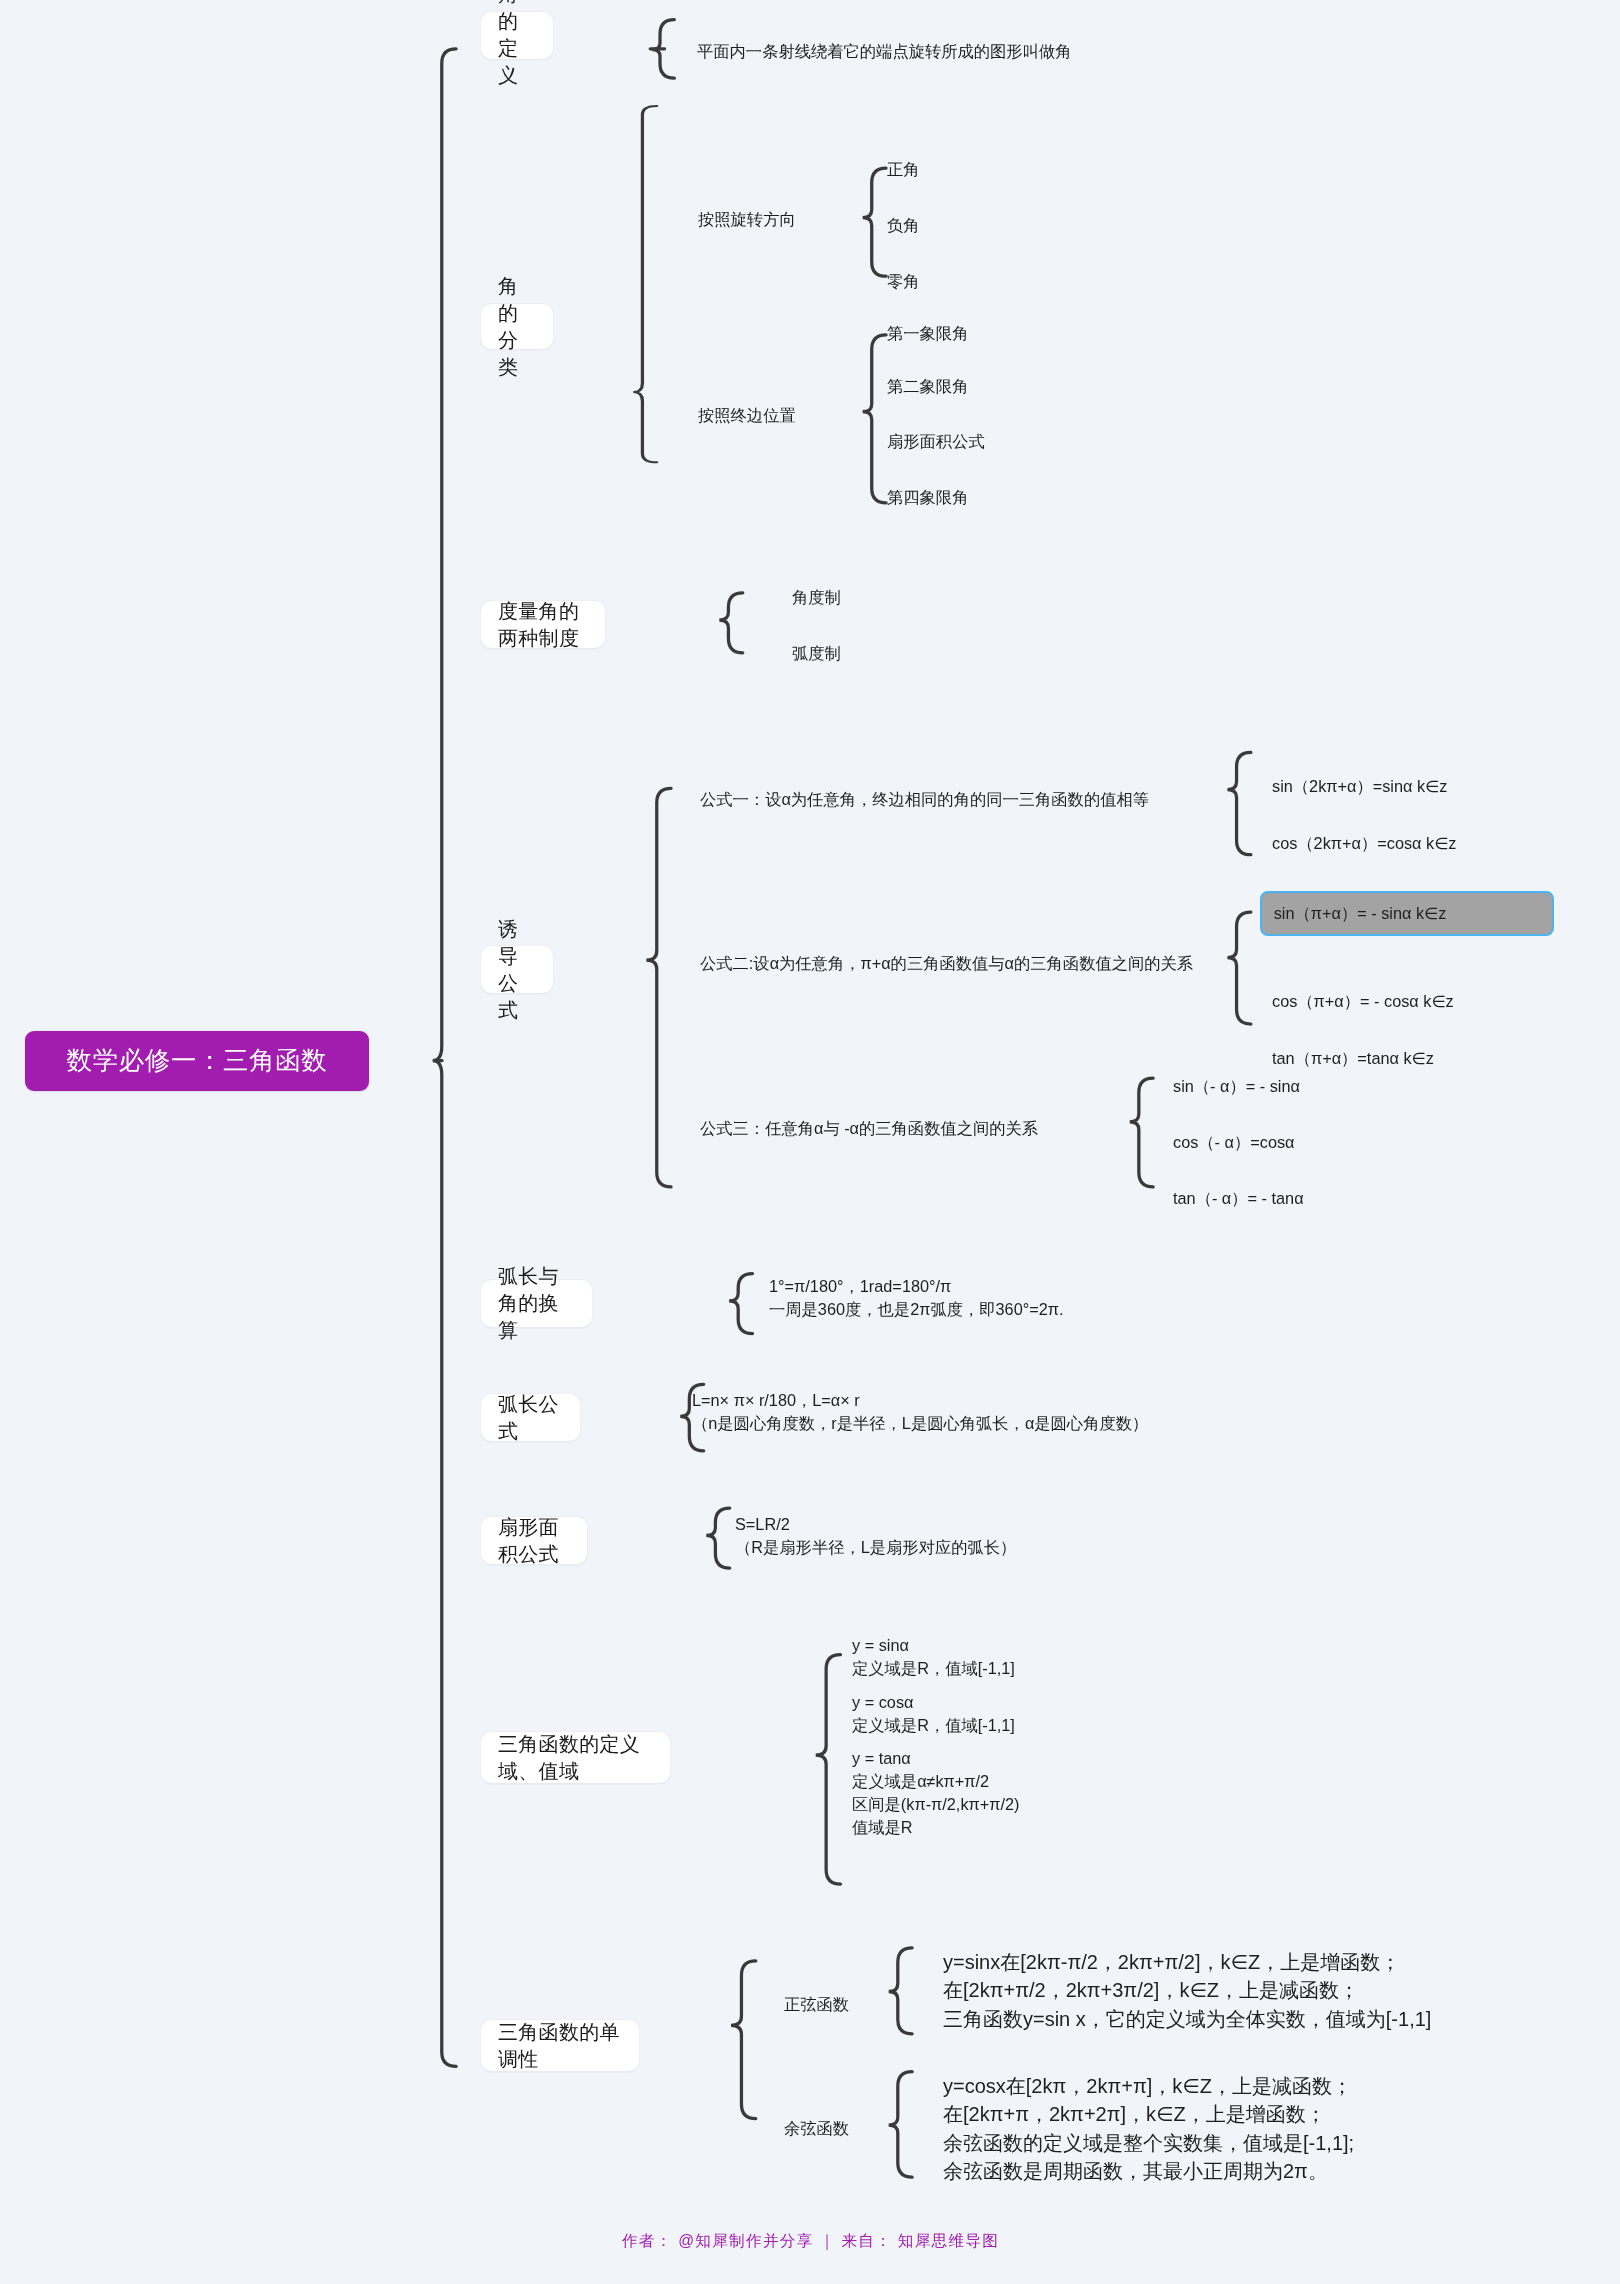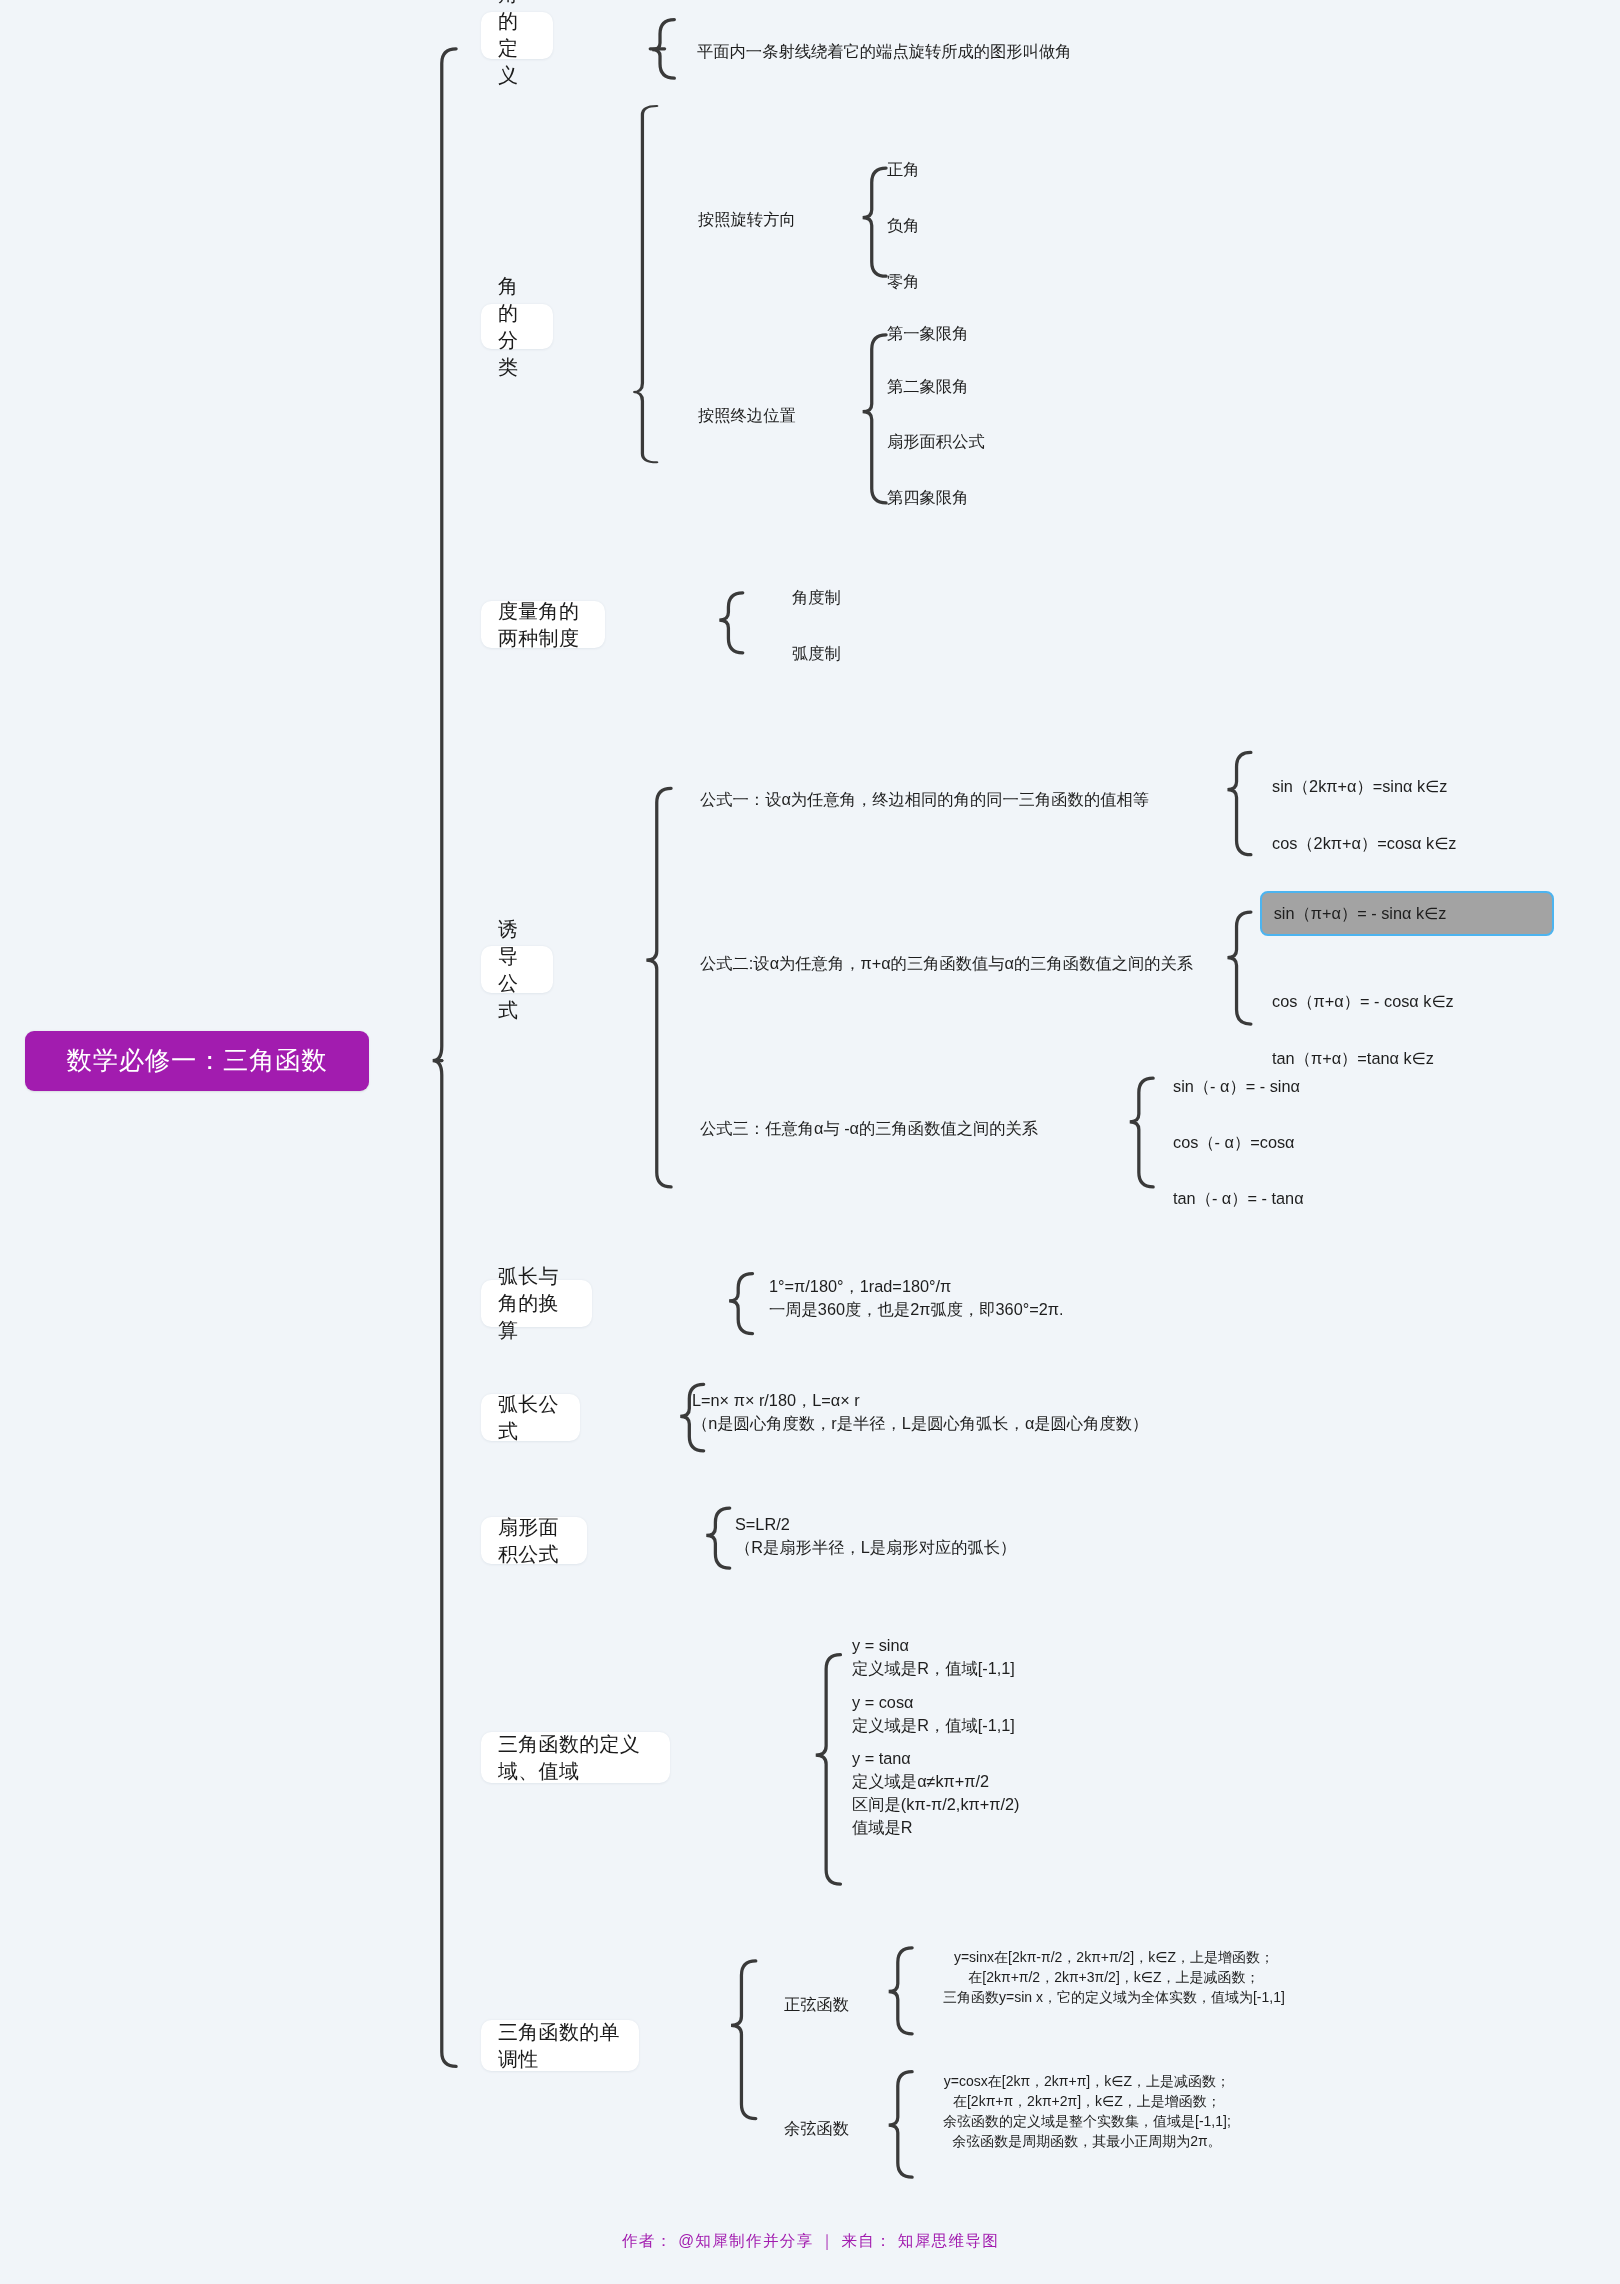--- a/index.html
+++ b/index.html
@@ -30,21 +30,21 @@
     display:flex;align-items:center;justify-content:center;
     font-size:20px;color:#1b1b1b;letter-spacing:0.3px;
     box-shadow:0 0.7px 2.6px rgba(16,38,69,.07);
     padding:0 17px;box-sizing:border-box;
   }
 
   
   .txt{
     font-size:16.3px;color:#1e1e1e;line-height:1.42;white-space:pre-line;
   }
-  .txt.small{font-size:14px;text-align:center;}
+  .txt.small{font-size:20px;}
 
   
   .selected{
     border:2px solid #4cb4f0;border-radius:7.8px;
     background:#a3a3a3;
     padding:9px 14.3px 9px 11.7px;
     box-sizing:border-box;
   }
 
   

